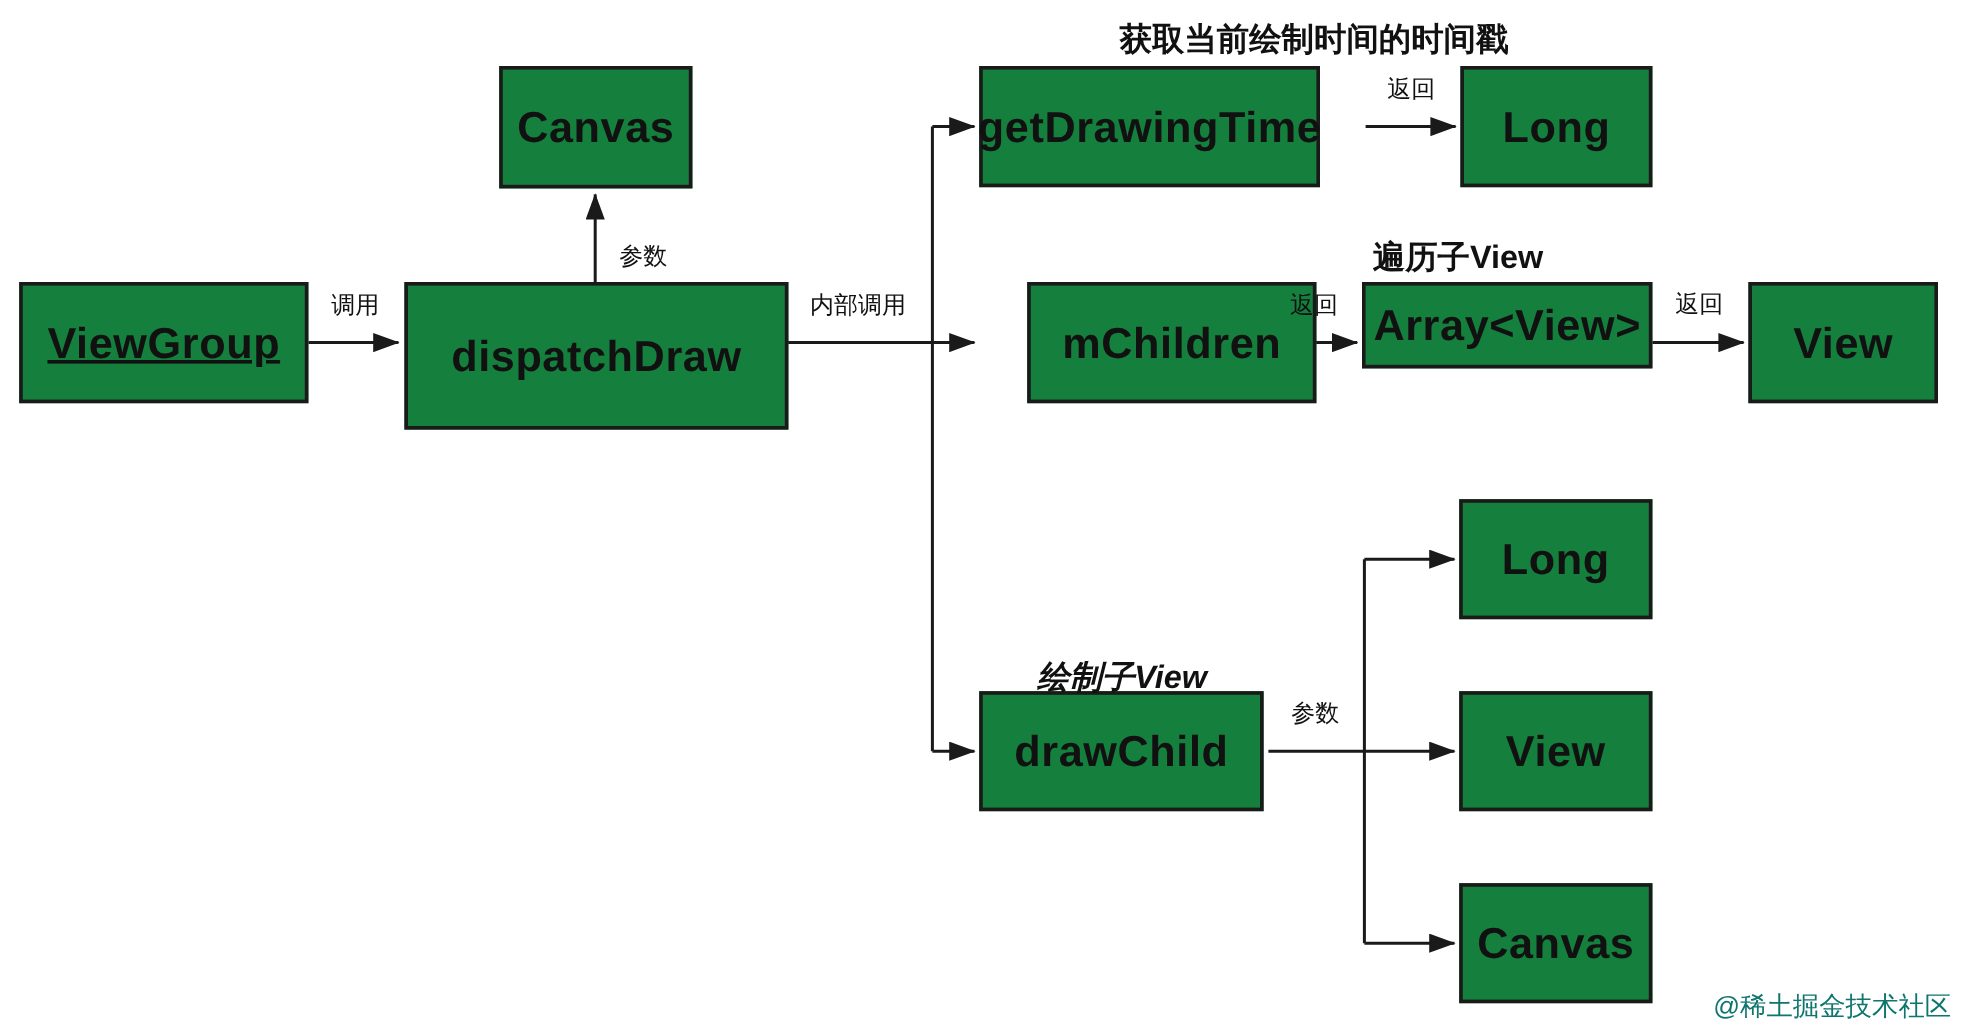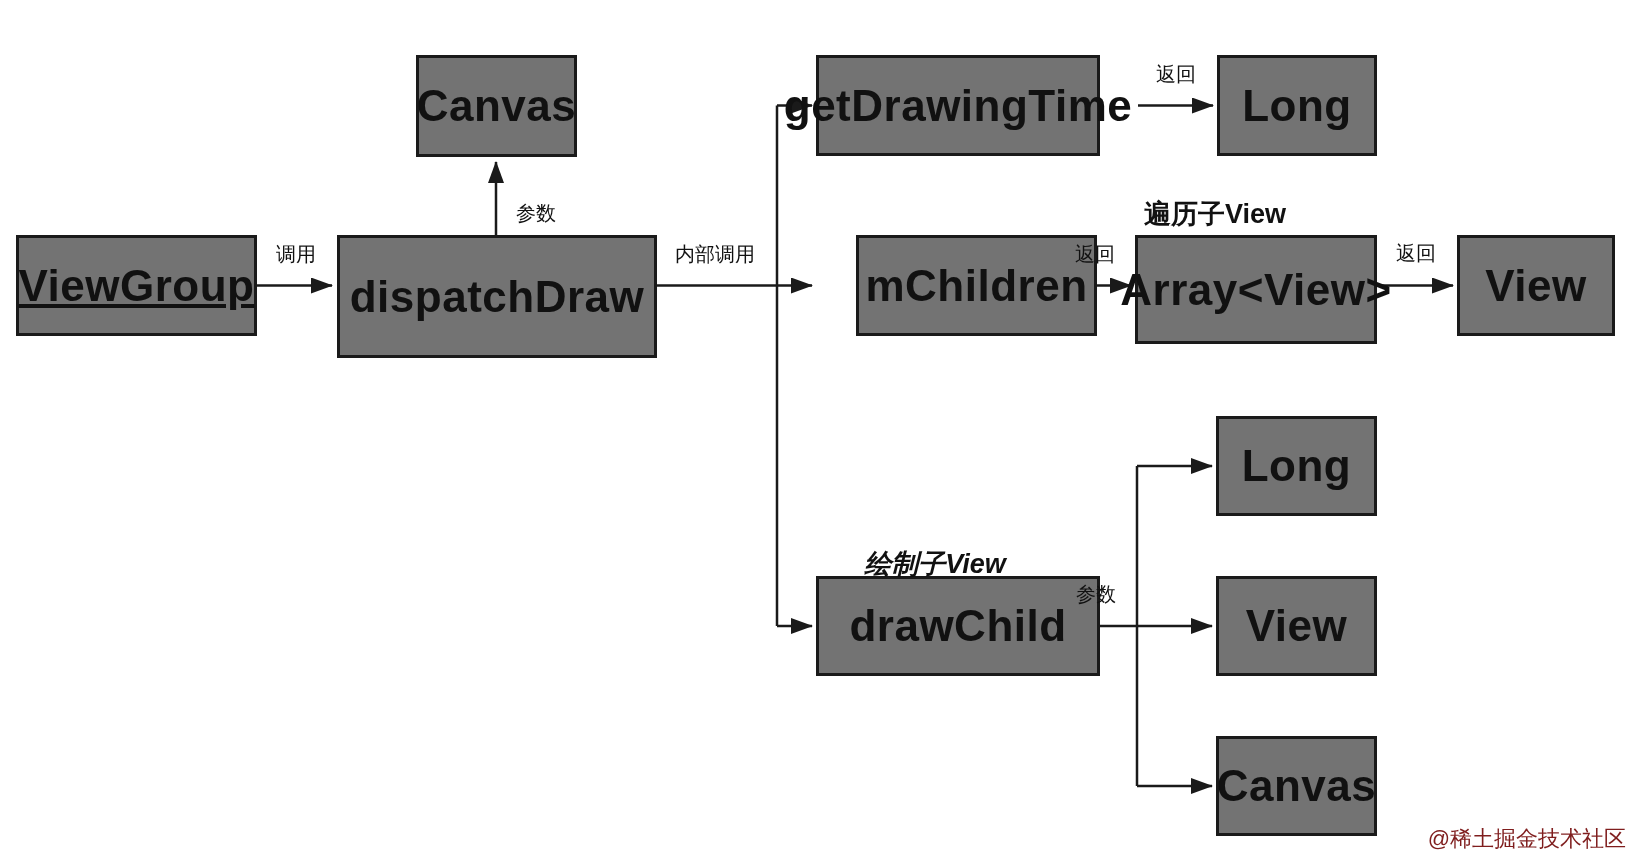--- a/index.html
+++ b/index.html
@@ -20,25 +20,25 @@
     position: absolute;
     left: 0;
     top: 0;
     width: 1634px;
     height: 854px;
   }
   .node {
     position: absolute;
     box-sizing: border-box;
     border: 3px solid #1a1a1a;
-    background: #737373;
+    background: #15803d;
     display: flex;
     align-items: center;
     justify-content: center;
-    font-size: 44px;
+    font-size: 36px;
     font-weight: 700;
     letter-spacing: 0.5px;
     white-space: nowrap;
   }
   .edge-label {
     position: absolute;
     transform: translateX(-50%);
     font-size: 20px;
     font-weight: 400;
     white-space: nowrap;
@@ -49,21 +49,21 @@
     font-size: 27px;
     font-weight: 700;
     white-space: nowrap;
   }
   .watermark {
     position: absolute;
     top: 824px;
     right: 8px;
     font-size: 22px;
     font-weight: 400;
-    color: #7f1d1d;
+    color: #0f766e;
     white-space: nowrap;
   }
 </style>
 </head>
 <body>
 
 <div class="stage">
 
   <svg class="edges" viewBox="0 0 1634 854" xmlns="http://www.w3.org/2000/svg">
     <defs>
@@ -95,25 +95,25 @@
   <div class="node" style="left:337px; top:235px; width:320px; height:123px;">dispatchDraw</div>
 
   <div class="node" style="left:416px; top:55px; width:161px; height:102px;">Canvas</div>
 
   <div class="node" style="left:816px; top:55px; width:284px; height:101px;">getDrawingTime</div>
 
   <div class="node" style="left:1217px; top:55px; width:160px; height:101px;">Long</div>
 
   <div class="node" style="left:816px; top:235px; width:241px; height:101px;margin-left:40px;">mChildren</div>
 
-  <div class="node" style="left:1135px; top:235px; width:242px; height:109px;">Array&lt;View&gt;</div>
+  <div class="node" style="left:1135px; top:235px; width:242px; height:72px;">Array&lt;View&gt;</div>
 
   <div class="node" style="left:1457px; top:235px; width:158px; height:101px;">View</div>
 
-  <div class="node" style="left:816px; top:576px; width:284px; height:100px;">drawChild</div>
+  <div class="node" style="left:816px; top:576px; width:237px; height:100px;">drawChild</div>
 
   <div class="node" style="left:1216px; top:416px; width:161px; height:100px;">Long</div>
 
   <div class="node" style="left:1216px; top:576px; width:161px; height:100px;">View</div>
 
   <div class="node" style="left:1216px; top:736px; width:161px; height:100px;">Canvas</div>
 
   <div class="edge-label" style="left:296px; top:241px;">调用</div>
 
   <div class="edge-label" style="left:536px; top:200px;">参数</div>
@@ -121,20 +121,21 @@
   <div class="edge-label" style="left:715px; top:241px;">内部调用</div>
 
   <div class="edge-label" style="left:1176px; top:61px;">返回</div>
 
   <div class="edge-label" style="left:1095px; top:241px;">返回</div>
 
   <div class="edge-label" style="left:1416px; top:240px;">返回</div>
 
   <div class="edge-label" style="left:1096px; top:581px;">参数</div>
 
+  <div class="caption" style="left:1095px; top:15px;">获取当前绘制时间的时间戳</div>
 
   <div class="caption" style="left:1215px; top:196px;">遍历子View</div>
 
   <div class="caption" style="left:935px; top:546px;font-style:italic;">绘制子View</div>
 
   <div class="watermark">@稀土掘金技术社区</div>
 
 </div>
 
 </body></html>

